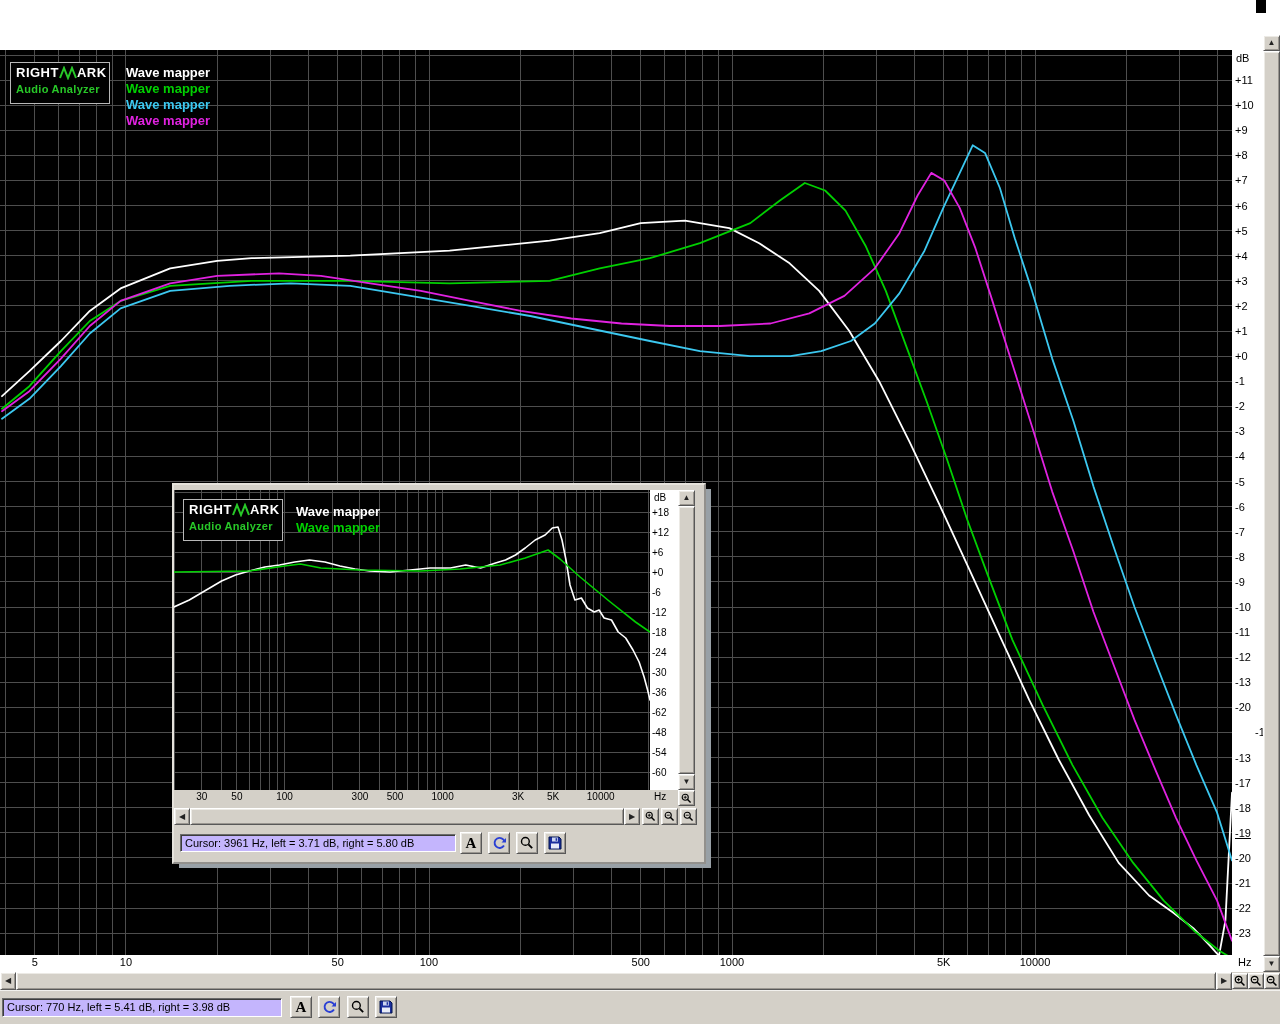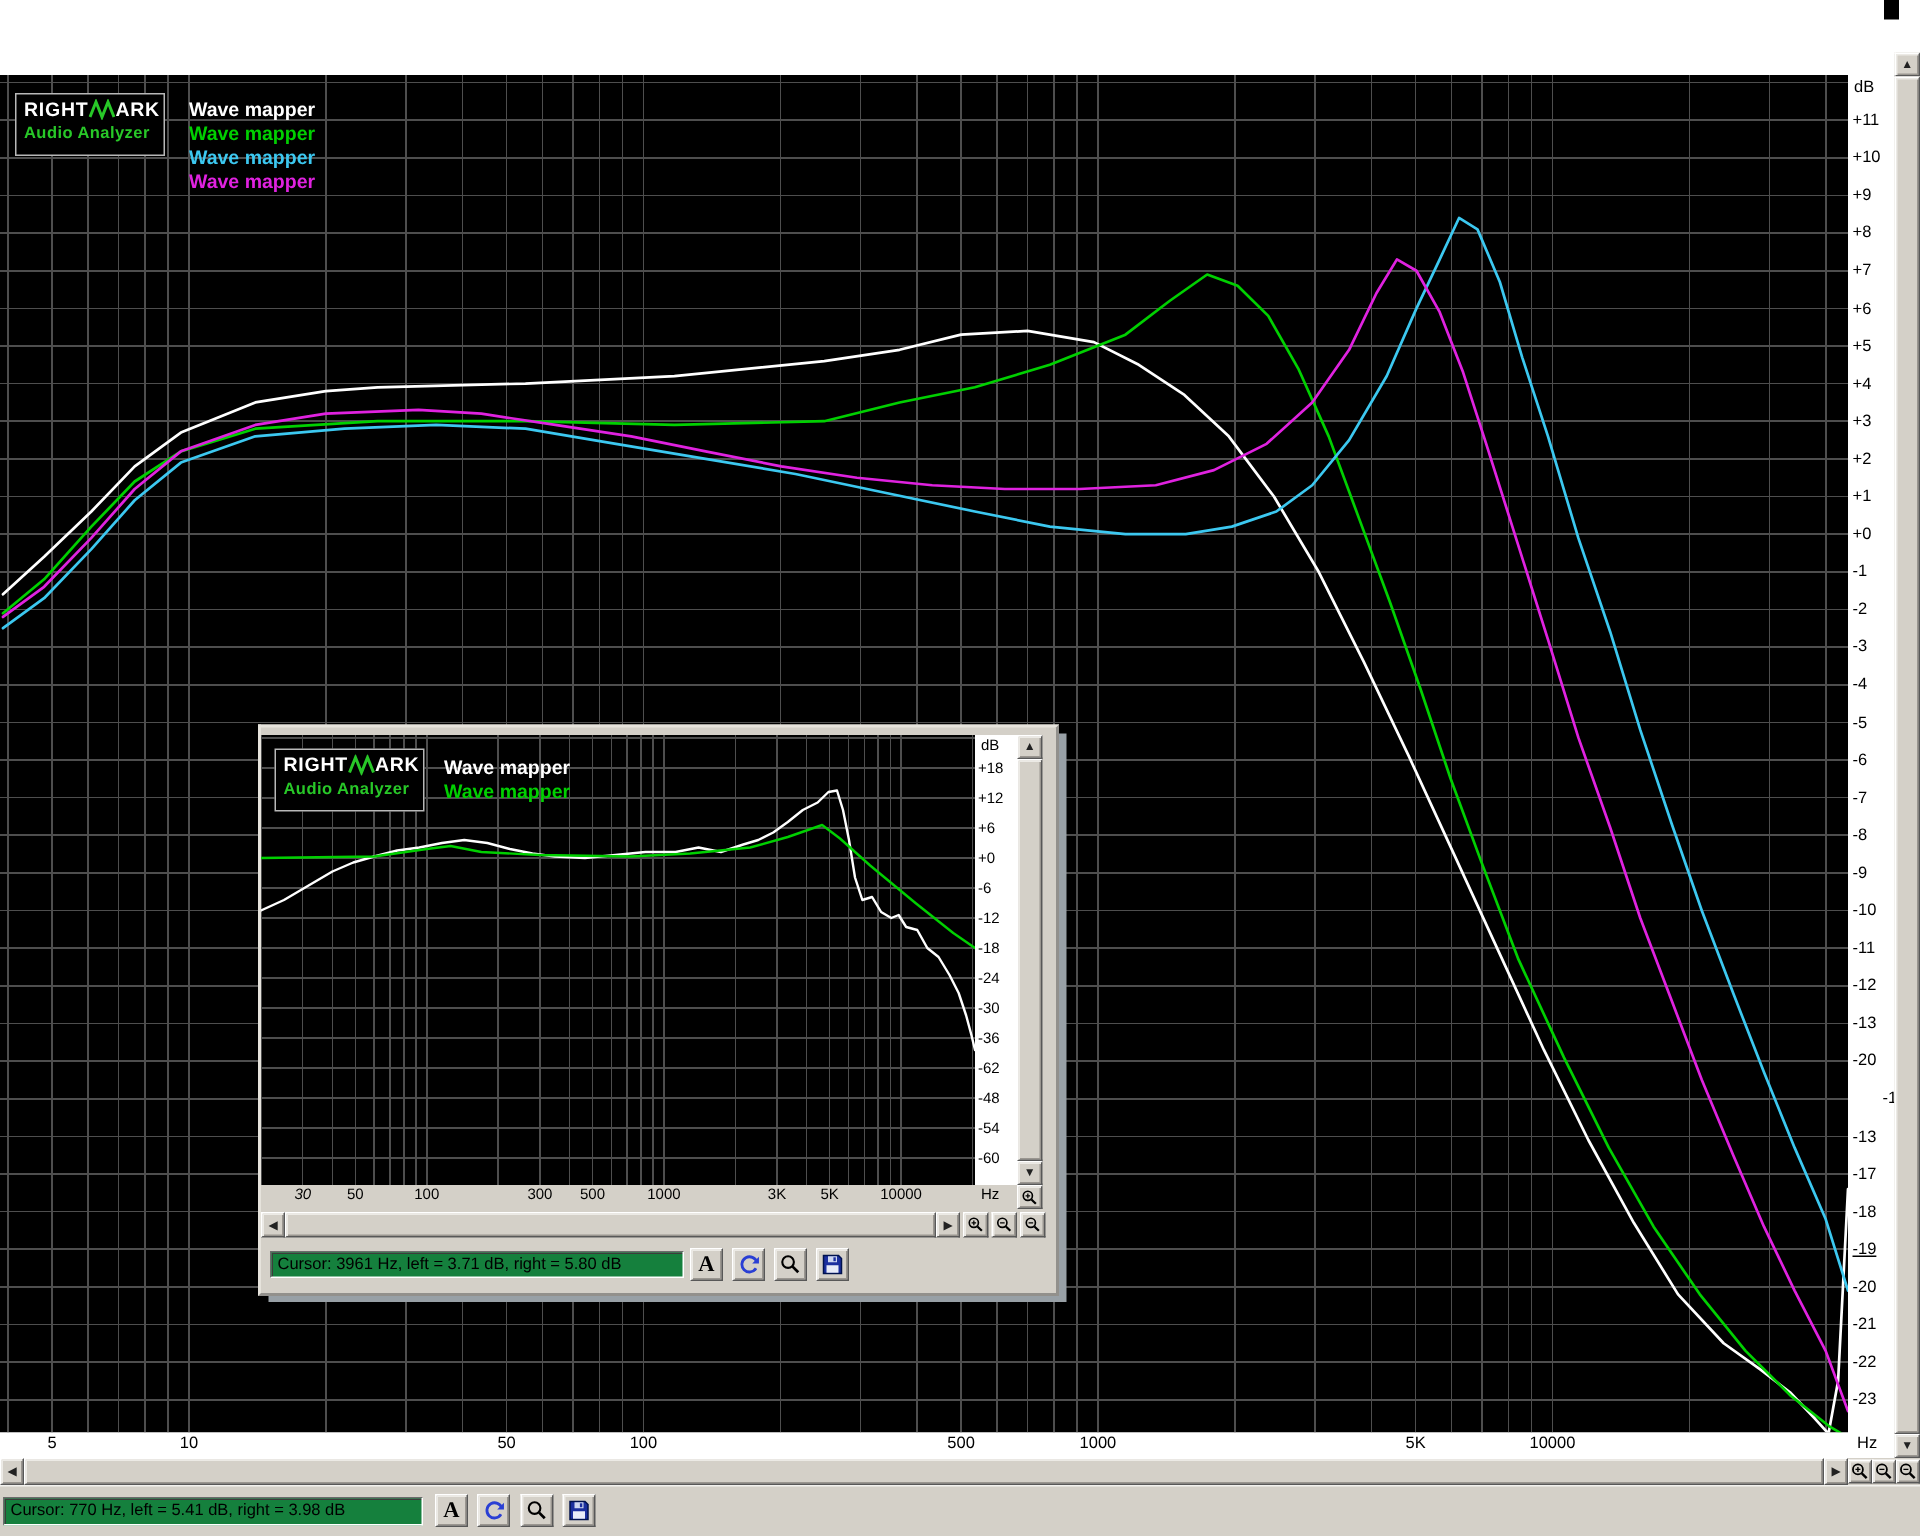--- a/index.html
+++ b/index.html
@@ -28,21 +28,21 @@
          display:flex;align-items:center;justify-content:center;box-sizing:border-box}
   .scroll-track{background:#ece9e2}
   .sb-glyph{font-size:8px;line-height:8px;color:#222}
   #main-vscroll{left:1263px;top:35px;width:17px;height:937px}
   #main-hscroll{left:0;top:972px;width:1232px;height:18px}
   #main-cluster{left:1232px;top:972px;width:48px;height:18px;background:#d4d0c8}
 
   
   #main-status{left:0;top:990px;width:1280px;height:34px;background:#d4d0c8;
                border-top:1px solid #f2f1ee}
-  .cursor-field{position:absolute;background:#15803d;font-size:11px;line-height:17px;
+  .cursor-field{position:absolute;background:#c4b5fd;font-size:11px;line-height:17px;
                 padding-left:4px;white-space:nowrap;box-sizing:border-box;
                 border-top:1px solid #6b6b6b;border-left:1px solid #6b6b6b;
                 border-bottom:1px solid #fff;border-right:1px solid #fff;
                 box-shadow:inset 1px 1px 0 #3c3c3c}
   .tool-btn{position:absolute;width:22px;height:22px}
   .a-glyph{font-family:"Liberation Serif",serif;font-weight:bold;font-size:15px}
 
   
   .legend{position:absolute;font-weight:bold;font-size:13px;line-height:16px;white-space:nowrap}
   #main-legend{left:126px;top:15px}
@@ -381,21 +381,21 @@
       <span class="ytick" style="top: 157px;">-24</span>
       <span class="ytick" style="top: 177px;">-30</span>
       <span class="ytick" style="top: 197px;">-36</span>
       <span class="ytick" style="top: 217px;">-62</span>
       <span class="ytick" style="top: 237px;">-48</span>
       <span class="ytick" style="top: 257px;">-54</span>
       <span class="ytick" style="top: 277px;">-60</span>
     </div>
 
   <div class="abs xaxis" id="child-xaxis">
-      <span class="xtick" style="left: 27.8403px; font-style: italic;">30</span>
+      <span class="xtick" style="left: 27.8403px;">30</span>
       <span class="xtick" style="left: 62.9149px;">50</span>
       <span class="xtick" style="left: 110.508px;">100</span>
       <span class="xtick" style="left: 185.942px;">300</span>
       <span class="xtick" style="left: 221.016px;">500</span>
       <span class="xtick" style="left: 268.61px;">1000</span>
       <span class="xtick" style="left: 344.043px;">3K</span>
       <span class="xtick" style="left: 379.118px;">5K</span>
       <span class="xtick" style="left: 426.711px;">10000</span>
     </div>
   <div class="abs" id="child-hz">Hz</div>

